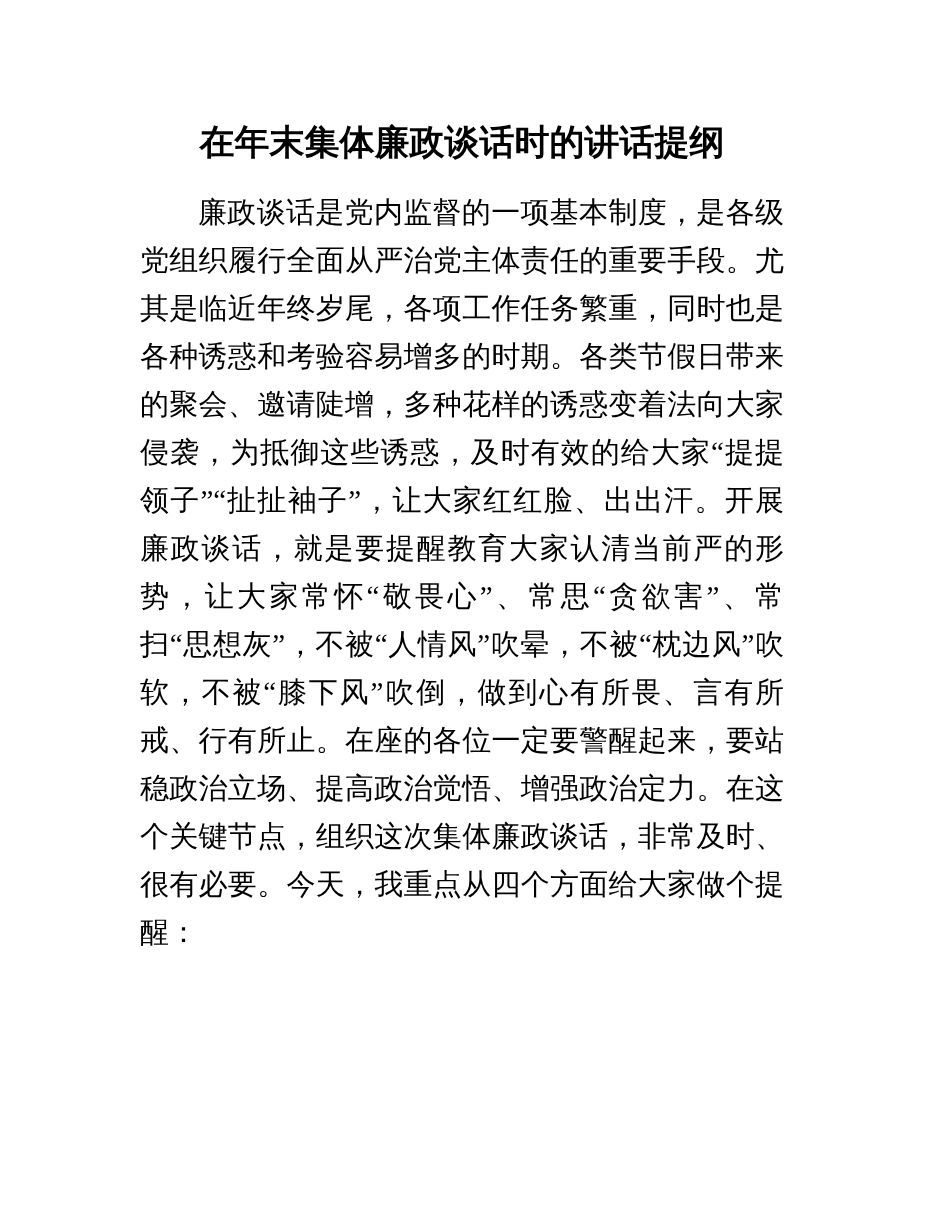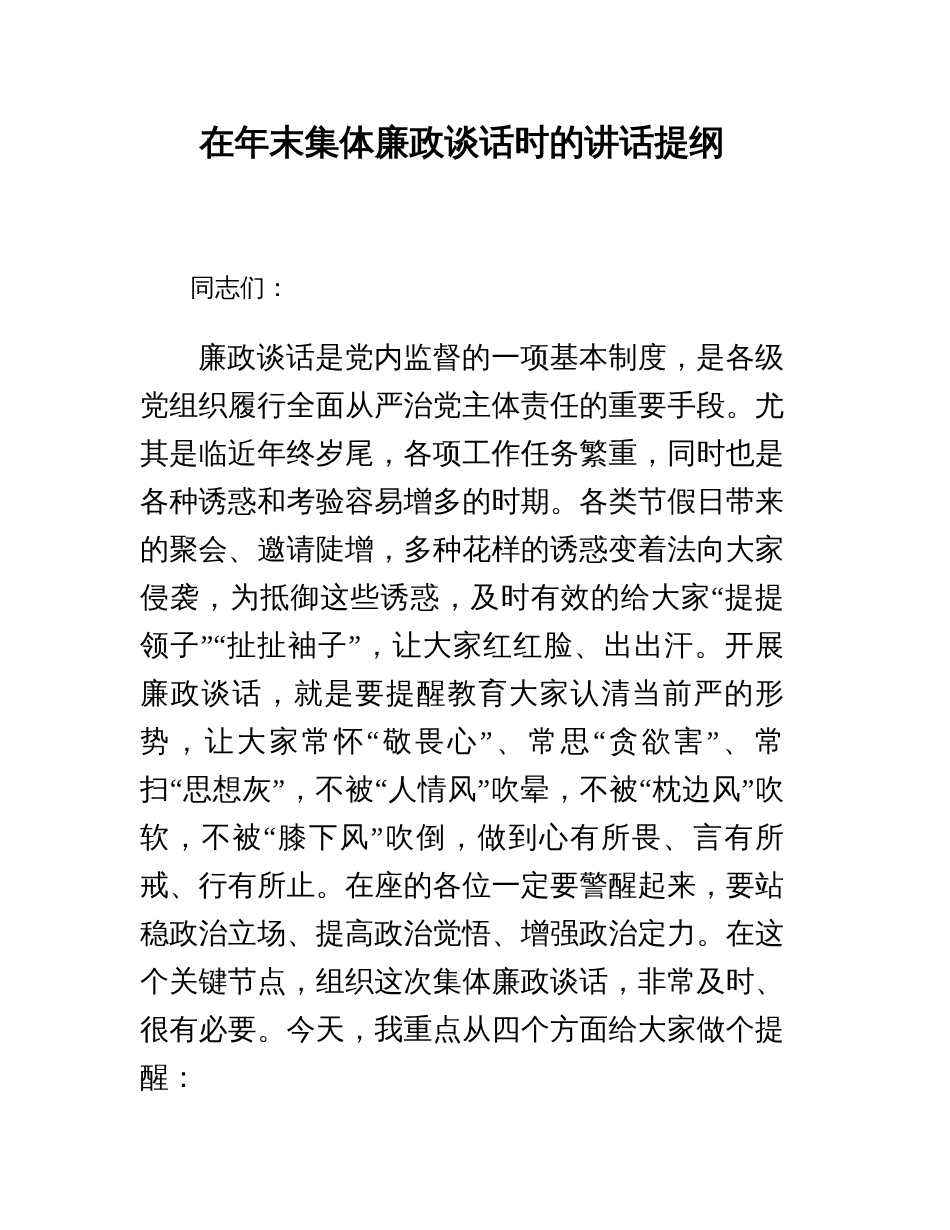--- a/index.html
+++ b/index.html
@@ -53,17 +53,16 @@
     font-weight: bold;
     font-family: "Liberation Sans", "DejaVu Sans", sans-serif;
   }
 </style>
 </head>
 <body>
 
 <div class="page">
   <h1 class="doc-title">在年末集体廉政谈话时的讲话提纲</h1>
 
-  <p class="salutation">同志们：</p>
 
   <p class="para">廉政谈话是党内监督的一项基本制度，是各级党组织履行全面从严治党主体责任的重要手段。尤其是临近年终岁尾，各项工作任务繁重，同时也是各种诱惑和考验容易增多的时期。各类节假日带来的聚会、邀请陡增，多种花样的诱惑变着法向大家侵袭，为抵御这些诱惑，及时有效的给大家“提提领子”“扯扯袖子”，让大家红红脸、出出汗。开展廉政谈话，就是要提醒教育大家认清当前严的形势，让大家常怀“敬畏心”、常思“贪欲害”、常扫“思想灰”，不被“人情风”吹晕，不被“枕边风”吹软，不被“膝下风”吹倒，做到心有所畏、言有所戒、行有所止。在座的各位一定要警醒起来，要站稳政治立场、提高政治觉悟、增强政治定力。在这个关键节点，组织这次集体廉政谈话，非常及时、很有必要。今天，我重点从四个方面给大家做个提醒：</p>
 
 </div>
 
 </body></html>

